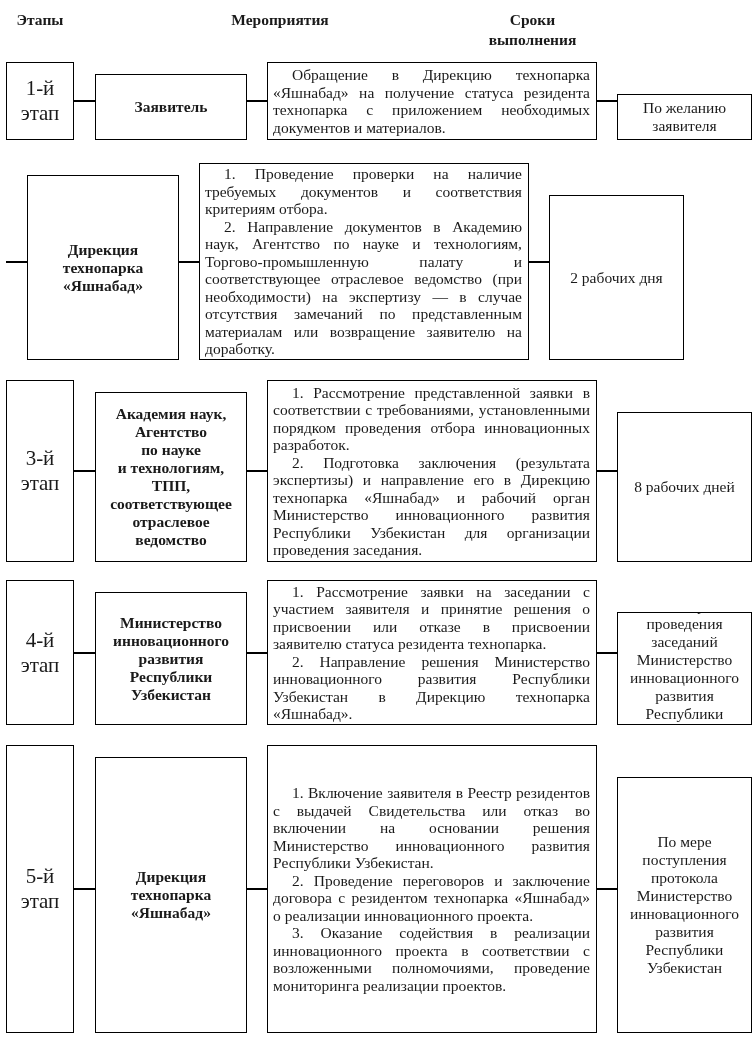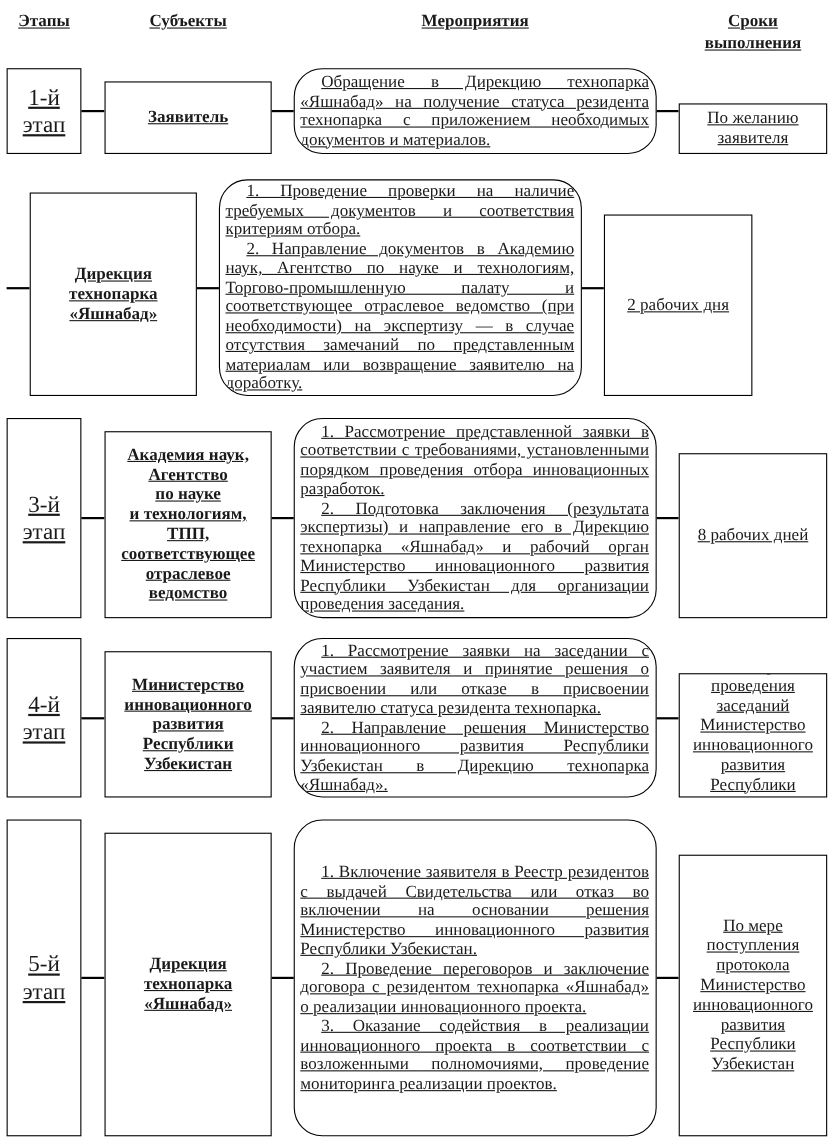--- a/index.html
+++ b/index.html
@@ -4,21 +4,21 @@
 <style>
   * { box-sizing: border-box; margin: 0; padding: 0; }
   html, body { background: #ffffff; }
   body {
     width: 756px; height: 1040px;
     font-family: "Liberation Serif", "DejaVu Serif", serif;
     color: #1a1a1a;
     position: relative;
     overflow: hidden;
   }
-  .page { padding: 6px 4px 0 6px; width: 748px; text-decoration: underline; }
+  .page { padding: 6px 4px 0 6px; width: 748px; }
 
   
   .row { display: flex; align-items: stretch; }
   .hdr { height: 44px; margin-top: 0; align-items: flex-start; }
   .r1 { height: 78px;  margin-top: 12px; }
   .r2 { height: 197px; margin-top: 23px; }
   .r3 { height: 182px; margin-top: 20px; }
   .r4 { height: 145px; margin-top: 18px; }
   .r5 { height: 288px; margin-top: 20px; }
 
@@ -54,21 +54,20 @@
     margin-top: 12px;
   }
   .activities-box {
     flex-direction: column;
     justify-content: center;
     align-items: stretch;
     font-size: 15.5px;
     line-height: 17.5px;
     text-align: justify;
     padding: 2px 6px 2px 5px;
-    border-radius: 26px;
   }
   .activities-box p {
     text-indent: 19px;
     text-align: justify;
   }
   .terms-box {
     font-size: 15.5px;
     line-height: 18px;
     text-align: center;
     white-space: pre-line;
@@ -85,21 +84,20 @@
   }
 </style>
 </head>
 <body>
 
 <div class="page">
 
   <div class="row hdr">
     <div class="c-stage hcell">Этапы</div>
     <div class="g1 spacer"></div>
-    <div class="c-subj hcell">Субъекты</div>
     <div class="g2 spacer"></div>
     <div class="c-act hcell">Мероприятия</div>
     <div class="g2 spacer"></div>
     <div class="c-terms hcell">Сроки
 выполнения</div>
   </div>
 
   <div class="row r1">
     <div class="box c-stage stage-box">1-й этап</div>
     <div class="g1 connector"></div>

